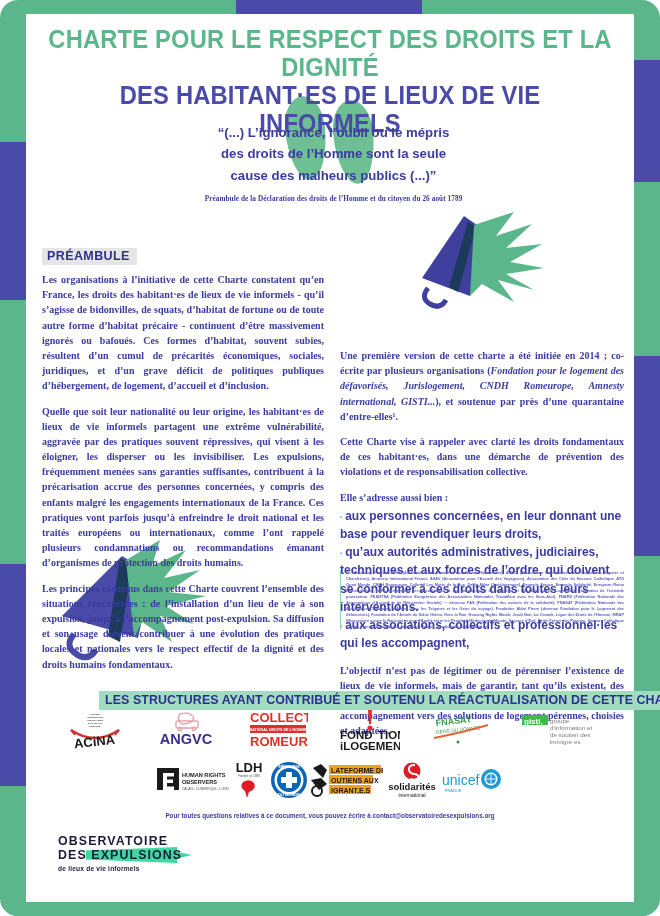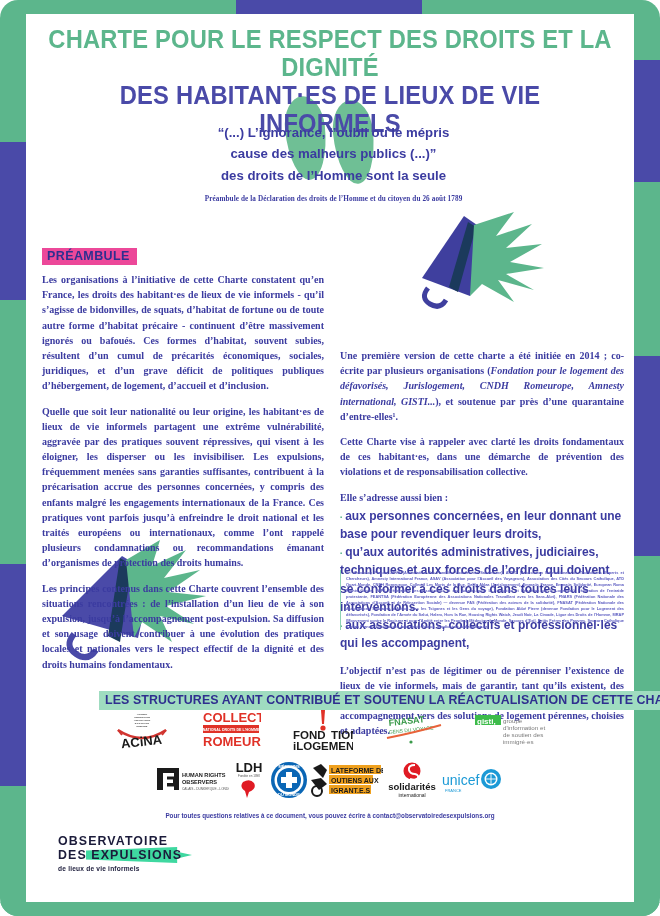--- a/index.html
+++ b/index.html
@@ -72,21 +72,21 @@
   }
 
   
   .mega { position: absolute; z-index: 4; }
   .mega-r { left: 418px; top: 210px; width: 132px; height: 108px; }
   .mega-l { left: 60px; top: 538px; width: 160px; height: 132px; }
 
   
   .preambule-tag {
     position: absolute; left: 42px; top: 248px; z-index: 6;
-    background: #ec4899; color: #2f2f8f;
+    background: #e5e5e5; color: #2f2f8f;
     font-weight: bold; font-size: 12.5px; letter-spacing: .4px;
     padding: 1px 7px 2px 5px;
     font-family: "Liberation Sans Narrow", "Liberation Sans", sans-serif;
   }
 
   .col { position: absolute; z-index: 6; }
   .col-left  { left: 42px; top: 272px; width: 282px; }
   .col-right { left: 340px; top: 348px; width: 284px; }
 
   .body-p {
@@ -191,22 +191,22 @@
     <div class="title-2">DES HABITANT·ES DE LIEUX DE VIE INFORMELS</div>
   </div>
 
   <div class="quote-blobs">
     <div class="blob b1"></div>
     <div class="blob b2"></div>
   </div>
 
   <div class="quote-block">
     <div class="quote-line">“(...) L’ignorance, l’oubli ou le mépris</div>
+    <div class="quote-line">des droits de l’Homme sont la seule</div>
     <div class="quote-line">cause des malheurs publics (...)”</div>
-    <div class="quote-line">des droits de l’Homme sont la seule</div>
     <div class="quote-src">Préambule de la Déclaration des droits de l’Homme et du citoyen du 26 août 1789</div>
   </div>
 
   <svg class="mega mega-r" viewBox="0 0 132 108">
     <g>
       <path d="M4 68 L46 6 L72 24 L52 86 Z" fill="#3f3f9e"></path>
       <path d="M50 12 L58 17 L40 82 L31 77 Z" fill="#1b3a5c"></path>
       <path d="M56 15 L96 2 L78 26 L114 14 L88 38 L124 34 L92 52 L126 58 L88 64 L116 80 L80 70 L96 92 L64 74 L52 86 Z" fill="#5cb68c"></path>
       <path d="M10 78 q-8 10 2 16 q10 6 16 -4" fill="none" stroke="#3f3f9e" stroke-width="5"></path>
     </g>
@@ -255,20 +255,31 @@
           <text x="29" y="13" font-size="2.4" fill="#333" text-anchor="middle">ASSOCIATION</text>
           <text x="29" y="16" font-size="2.4" fill="#333" text-anchor="middle">ET SOCIALE</text>
           <text x="29" y="19" font-size="2.4" fill="#333" text-anchor="middle">URBAINE</text>
           <path d="M5 22 Q29 38 53 22" stroke="#d1342f" stroke-width="2.4" fill="none"></path>
           <path d="M5 22 L9 27 M53 22 L49 27" stroke="#d1342f" stroke-width="2"></path>
           <text x="29" y="38" font-size="13" fill="#1a1a1a" text-anchor="middle" transform="rotate(-6 29 38)">ACiNA</text>
         </g>
       </svg>
     </div>
 
+    <div class="logo">
+      <svg width="64" height="40" viewBox="0 0 64 40">
+        <g>
+          <path d="M26 4 q10 -3 14 4 q-2 6 -12 6 q-6 -4 -2 -10 Z" fill="none" stroke="#e8a0a8" stroke-width="1.4"></path>
+          <rect x="22" y="11" width="22" height="7" rx="1.6" fill="none" stroke="#e8a0a8" stroke-width="1.4"></rect>
+          <circle cx="26" cy="19" r="1.8" fill="none" stroke="#e8a0a8" stroke-width="1.2"></circle>
+          <circle cx="40" cy="19" r="1.8" fill="none" stroke="#e8a0a8" stroke-width="1.2"></circle>
+          <text x="32" y="34" font-size="14.5" font-weight="bold" fill="#3b2d8f" text-anchor="middle" font-family="Liberation Sans, sans-serif">ANGVC</text>
+        </g>
+      </svg>
+    </div>
 
     <div class="logo">
       <svg width="60" height="42" viewBox="0 0 60 42">
         <g font-family="Liberation Sans, sans-serif" font-weight="bold">
           <text x="2" y="13" font-size="13" fill="#e03127">COLLECTIF</text>
           <rect x="2" y="16" width="56" height="8" fill="#e03127"></rect>
           <text x="30" y="22" font-size="3.6" fill="#ffffff" text-anchor="middle">NATIONAL DROITS DE L'HOMME</text>
           <text x="2" y="37" font-size="13" fill="#e03127">ROMEUROPE</text>
         </g>
       </svg>

